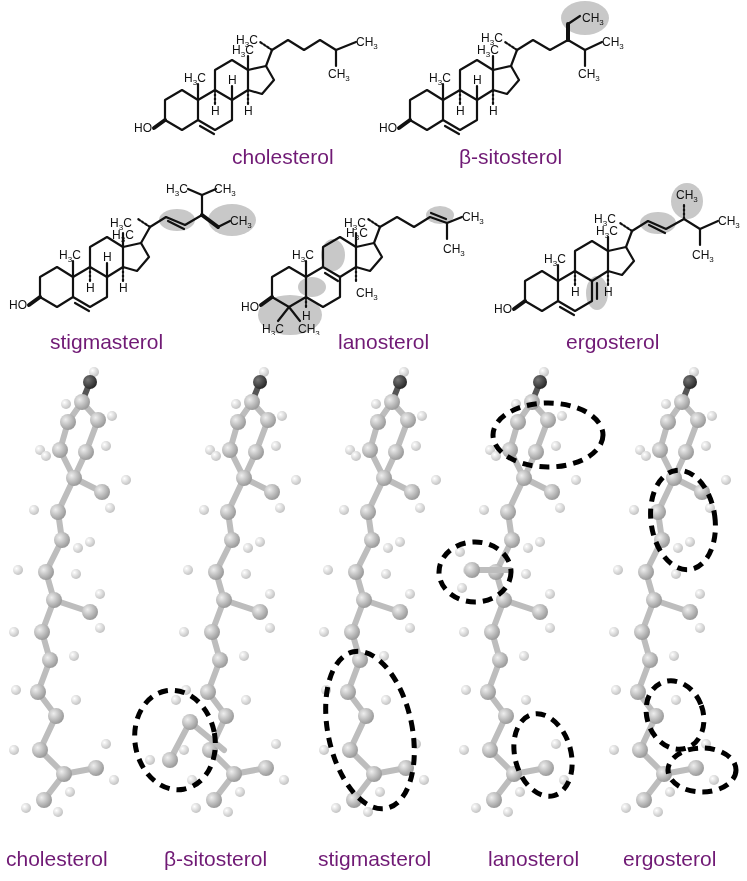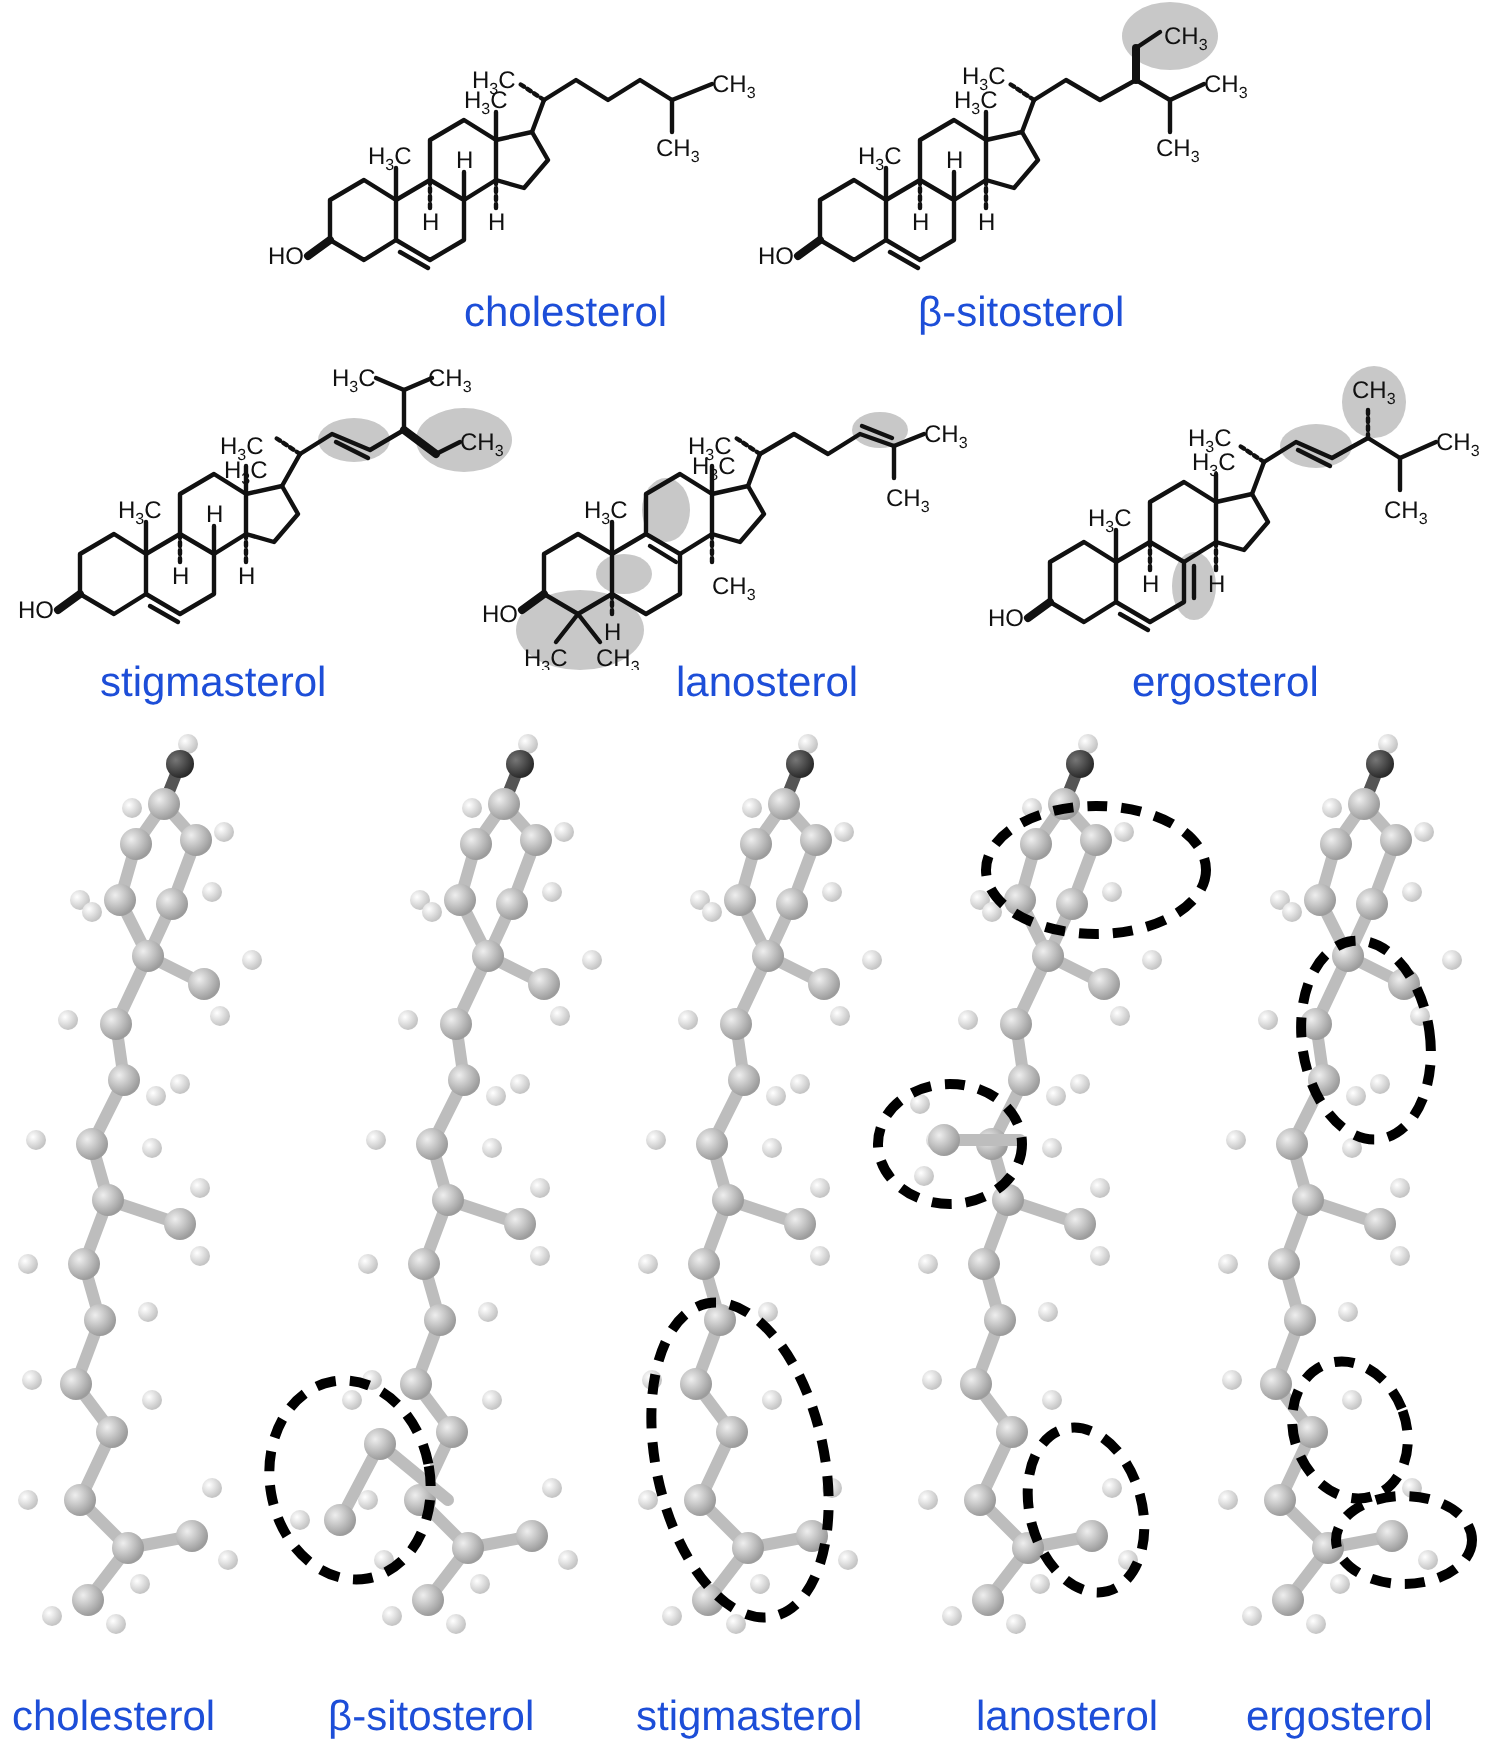--- a/index.html
+++ b/index.html
@@ -1,19 +1,19 @@
 <!DOCTYPE html>
 <html><head>
 <meta charset="utf-8">
 <style>
   html, body { margin:0; padding:0; background:#ffffff; }
   body { width:747px; height:881px; position:relative; overflow:hidden;
          font-family:"Liberation Sans", sans-serif; color:#111; }
   .panel { position:absolute; }
-  .label { position:absolute; font-size:21px; white-space:nowrap; color:#1d4ed8; }
+  .label { position:absolute; font-size:21px; white-space:nowrap; color:#701a75; }
   svg text { font-family:"Liberation Sans", sans-serif; }
   .bond { stroke:#111; stroke-width:2.2; fill:none; stroke-linecap:round; stroke-linejoin:round; }
   .hl { fill:#c8c8c8; }
   .atom { font-size:12px; fill:#111; }
   .sub { font-size:8px; fill:#111; }
   .dash { fill:none; stroke:#000; stroke-width:5; stroke-dasharray:10 7; }
   .stick { stroke:#bdbdbd; stroke-width:6; stroke-linecap:round; }
   .stickd { stroke:#555; stroke-width:6; stroke-linecap:round; }
 </style>
 </head>

